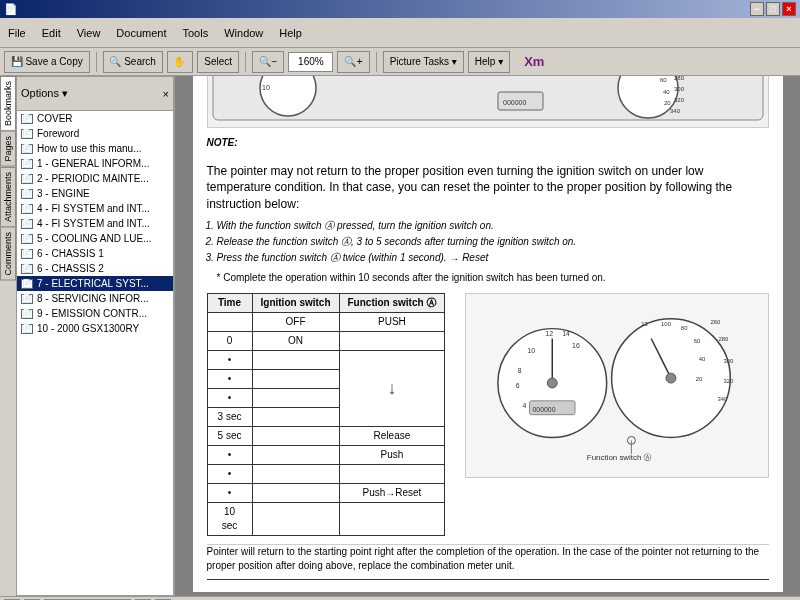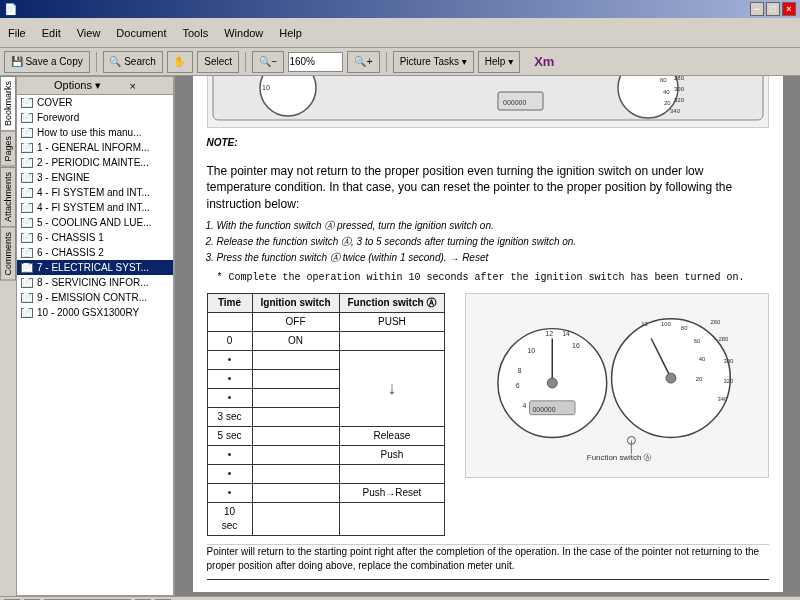--- a/index.html
+++ b/index.html
@@ -47,21 +47,21 @@
       border: 1px solid #888;
       height: 22px;
       padding: 0 6px;
       cursor: pointer;
       display: flex;
       align-items: center;
       gap: 2px;
       font-size: 10px;
     }
     .toolbar-sep { width: 1px; height: 20px; background: #999; margin: 0 2px; }
-    .zoom-box { width: 55px; height: 20px; border: 1px solid #888; font-size: 10px; background: white; }
+    .zoom-box { width: 45px; height: 20px; border: 1px solid #888; text-align: center; font-size: 10px; background: white; }
 
     
     #main { display: flex; height: 520px; }
 
     
     #sidebar {
       width: 175px;
       background: #d4d0c8;
       border-right: 1px solid #999;
       display: flex;
@@ -96,24 +96,24 @@
     #bookmarks-panel {
       margin-left: 16px;
       flex: 1;
       overflow-y: auto;
       background: white;
       border: 1px solid #999;
     }
     #bookmarks-header {
       background: #d4d0c8;
       border-bottom: 1px solid #999;
-      padding: 2px 4px;
-      display: flex;
-      align-items: center;
-      justify-content: center;
+      padding: 10px 4px;
+      display: flex;
+      align-items: center;
+      justify-content: space-between;
       gap: 29px;
     }
     .bookmark-item {
       display: flex;
       align-items: center;
       padding: 2px 4px;
       cursor: pointer;
       font-size: 10px;
       gap: 4px;
     }
@@ -371,21 +371,21 @@
       </div>
 
       <div class="note-label">NOTE:</div>
       <div class="note-text">The pointer may not return to the proper position even turning the ignition switch on under low temperature condition. In that case, you can reset the pointer to the proper position by following the instruction below:</div>
 
       <ol class="instruction-list">
         <li>With the function switch Ⓐ pressed, turn the ignition switch on.</li>
         <li>Release the function switch Ⓐ, 3 to 5 seconds after turning the ignition switch on.</li>
         <li>Press the function switch Ⓐ twice (within 1 second). → Reset</li>
       </ol>
-      <div style="margin-left:10px; font-size:10px; margin-bottom:0;font-family:Liberation Mono, monospace;">* Complete the operation within 10 seconds after the ignition switch has been turned on.</div>
+      <div style="margin-left:10px; font-size:10px; margin-bottom:0;">* Complete the operation within 10 seconds after the ignition switch has been turned on.</div>
 
       <div id="table-diagram-row">
         <table id="switch-table">
           <thead>
             <tr>
               <th class="time-col">Time</th>
               <th>Ignition switch</th>
               <th>Function switch Ⓐ</th>
             </tr>
           </thead>

